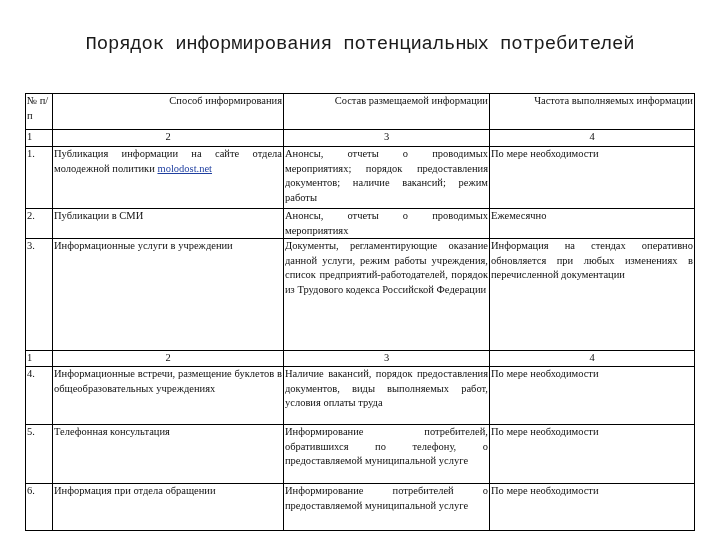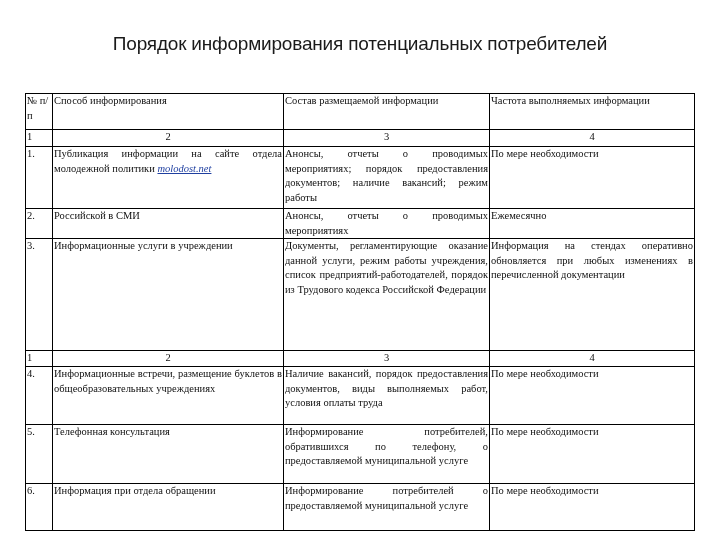--- a/index.html
+++ b/index.html
@@ -14,21 +14,21 @@
       overflow: hidden;
       font-family: "Liberation Serif", "DejaVu Serif", serif;
       color: #111;
     }
     .title {
       position: absolute;
       top: 30px;
       left: 0;
       width: 720px;
       text-align: center;
-      font-family: Liberation Sans, sans-serif;
+      font-family: Liberation Mono, monospace;
       font-size: 19px;
       line-height: 28px;
       color: #1a1a1a;
       letter-spacing: -0.2px;
     }
     .title div { white-space: nowrap; }
 
     table.grid {
       position: absolute;
       left: 25px;
@@ -45,38 +45,37 @@
       padding: 0 1px;
       overflow: hidden;
       margin-left: 40px;
     }
     col.c1 { width: 27px; }
     col.c2 { width: 231px; }
     col.c3 { width: 206px; }
     col.c4 { width: 205px; }
 
     .hdr td { height: 35px; }
-    .hdr td.center { text-align: left; }
+    .hdr td.center { text-align: right; }
     .num td { height: 16px; }
     .num td.center { text-align: center; }
 
     .just { text-align: justify; text-align-last: left; }
 
     .r1 td { height: 61px; }
     .r2 td { height: 21px; }
     .r3 td { height: 111px; }
     .num2 td { height: 15px; }
     .r4 td { height: 57px; }
     .r5 td { height: 58px; }
     .r6 td { height: 46px; }
 
     a.link {
       color: #1f3fa0;
       text-decoration: underline;
-      font-style: italic;
     }
   </style>
 </head>
 <body>
 
 <div class="title">
   <div>Порядок информирования потенциальных потребителей</div>
 </div>
 
 <table class="grid">
@@ -102,21 +101,21 @@
 
     <tr class="r1">
       <td>1.</td>
       <td class="just"><span>Публикация информации на сайте отдела молодежной политики </span><a class="link" href="#">molodost.net</a></td>
       <td class="just">Анонсы, отчеты о проводимых мероприятиях; порядок предоставления документов; наличие вакансий; режим работы</td>
       <td>По мере необходимости</td>
     </tr>
 
     <tr class="r2">
       <td>2.</td>
-      <td>Российской в СМИ</td>
+      <td>Публикации в СМИ</td>
       <td class="just">Анонсы, отчеты о проводимых мероприятиях</td>
       <td>Ежемесячно</td>
     </tr>
 
     <tr class="r3">
       <td>3.</td>
       <td>Информационные услуги в учреждении</td>
       <td class="just">Документы, регламентирующие оказание данной услуги, режим работы учреждения, список предприятий-работодателей, порядок из Трудового кодекса Российской Федерации</td>
       <td class="just">Информация на стендах оперативно обновляется при любых изменениях в перечисленной документации</td>
     </tr>

